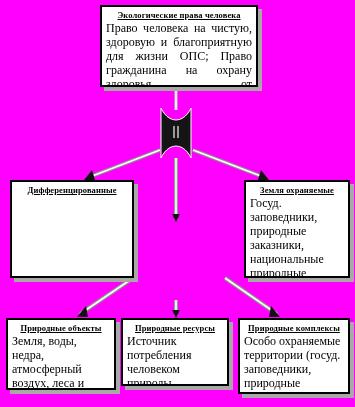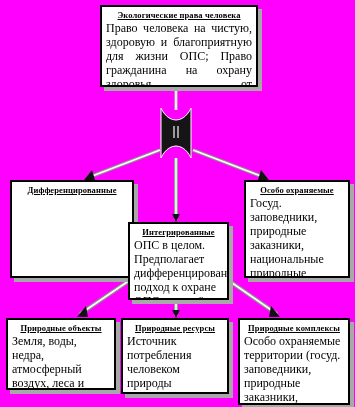--- a/index.html
+++ b/index.html
@@ -51,22 +51,22 @@
     text-align: left;
   }
   .box.justify .body { text-align: justify; }
 
   
   #box-top        { left: 100px; top: 5px;   width: 158px; height: 82px; }
   #box-diff       { left: 10px;  top: 180px; width: 124px; height: 98px; }
   #box-special    { left: 244px; top: 180px; width: 106px; height: 98px; }
   #box-integrated { left: 128px; top: 222px; width: 101px; height: 78px; }
   #box-objects    { left: 6px;   top: 318px; width: 110px; height: 72px; }
-  #box-resources  { left: 121px; top: 318px; width: 108px; height: 76px; }
-  #box-complexes  { left: 238px; top: 318px; width: 112px; height: 87px; }
+  #box-resources  { left: 121px; top: 318px; width: 108px; height: 68px; }
+  #box-complexes  { left: 238px; top: 318px; width: 112px; height: 76px; }
 
   
   #connectors {
     position: absolute;
     left: 0; top: 0;
     width: 355px;
     height: 407px;
     z-index: 2;
     pointer-events: none;
   }
@@ -144,28 +144,24 @@
   <div class="box justify" id="box-top">
     <span class="title">Экологические права человека</span>
     <span class="body">Право человека на чистую, здоровую и благоприятную для жизни ОПС; Право гражданина на охрану здоровья от неблагоприятного воздействия ОС, вызванного антропогенным влиянием человека</span>
   </div>
 
   <div class="box" id="box-diff">
     <span class="title">Дифференцированные</span>
   </div>
 
   <div class="box" id="box-special">
-    <span class="title">Особо охраняемые</span>
+    <span class="title">Земля охраняемые</span>
     <span class="body">Госуд. заповедники, природные заказники, национальные природные памятники, редкие и исчезающие леса растений и животных</span>
   </div>
 
-  <div class="box" id="box-integrated">
-    <span class="title">Интегрированные</span>
-    <span class="body">ОПС в целом. Предполагает дифференцированный подход к охране ОПС через её отдельные объекты и комплексы</span>
-  </div>
 
   <div class="box" id="box-objects">
     <span class="title">Природные объекты</span>
     <span class="body">Земля, воды, недра, атмосферный воздух, леса и целом растительность, животный мир</span>
   </div>
 
   <div class="box" id="box-resources">
     <span class="title">Природные ресурсы</span>
     <span class="body">Источник потребления человеком природы (благоприятную, экономический, духовный, эстетический)</span>
   </div>

